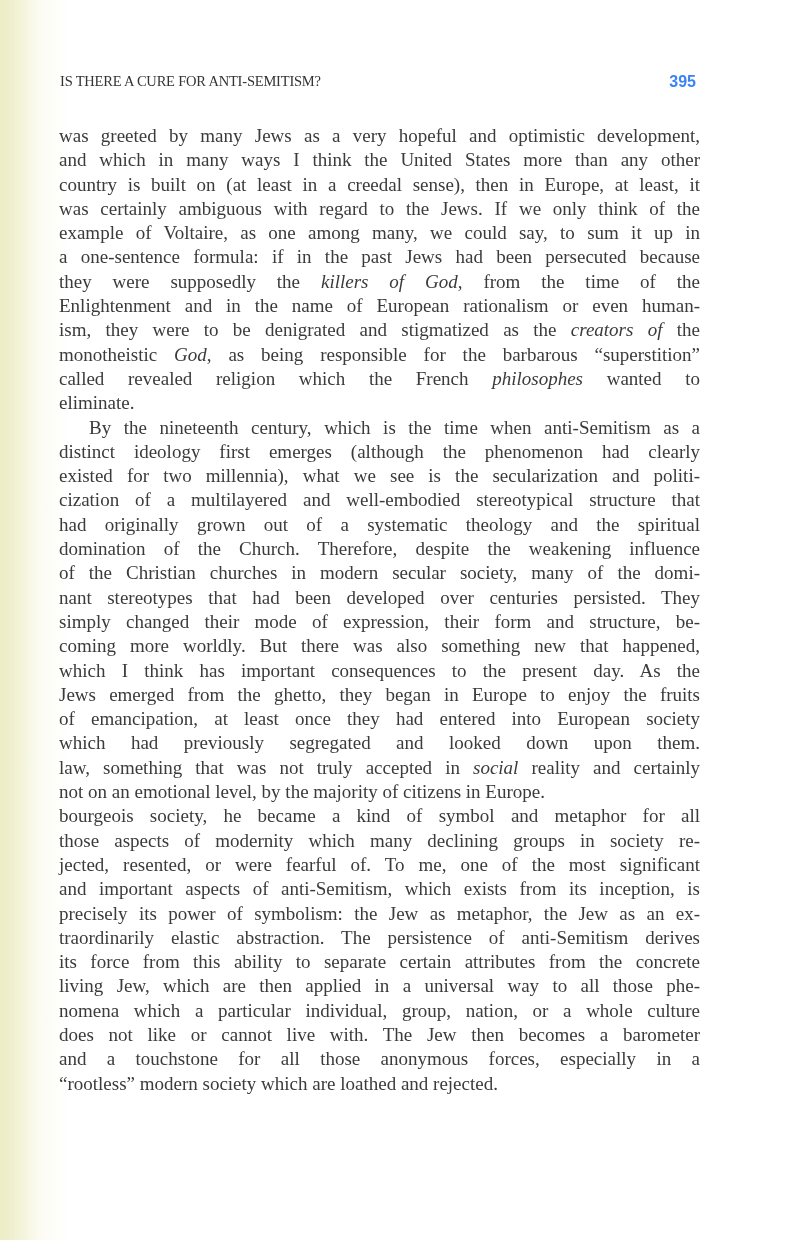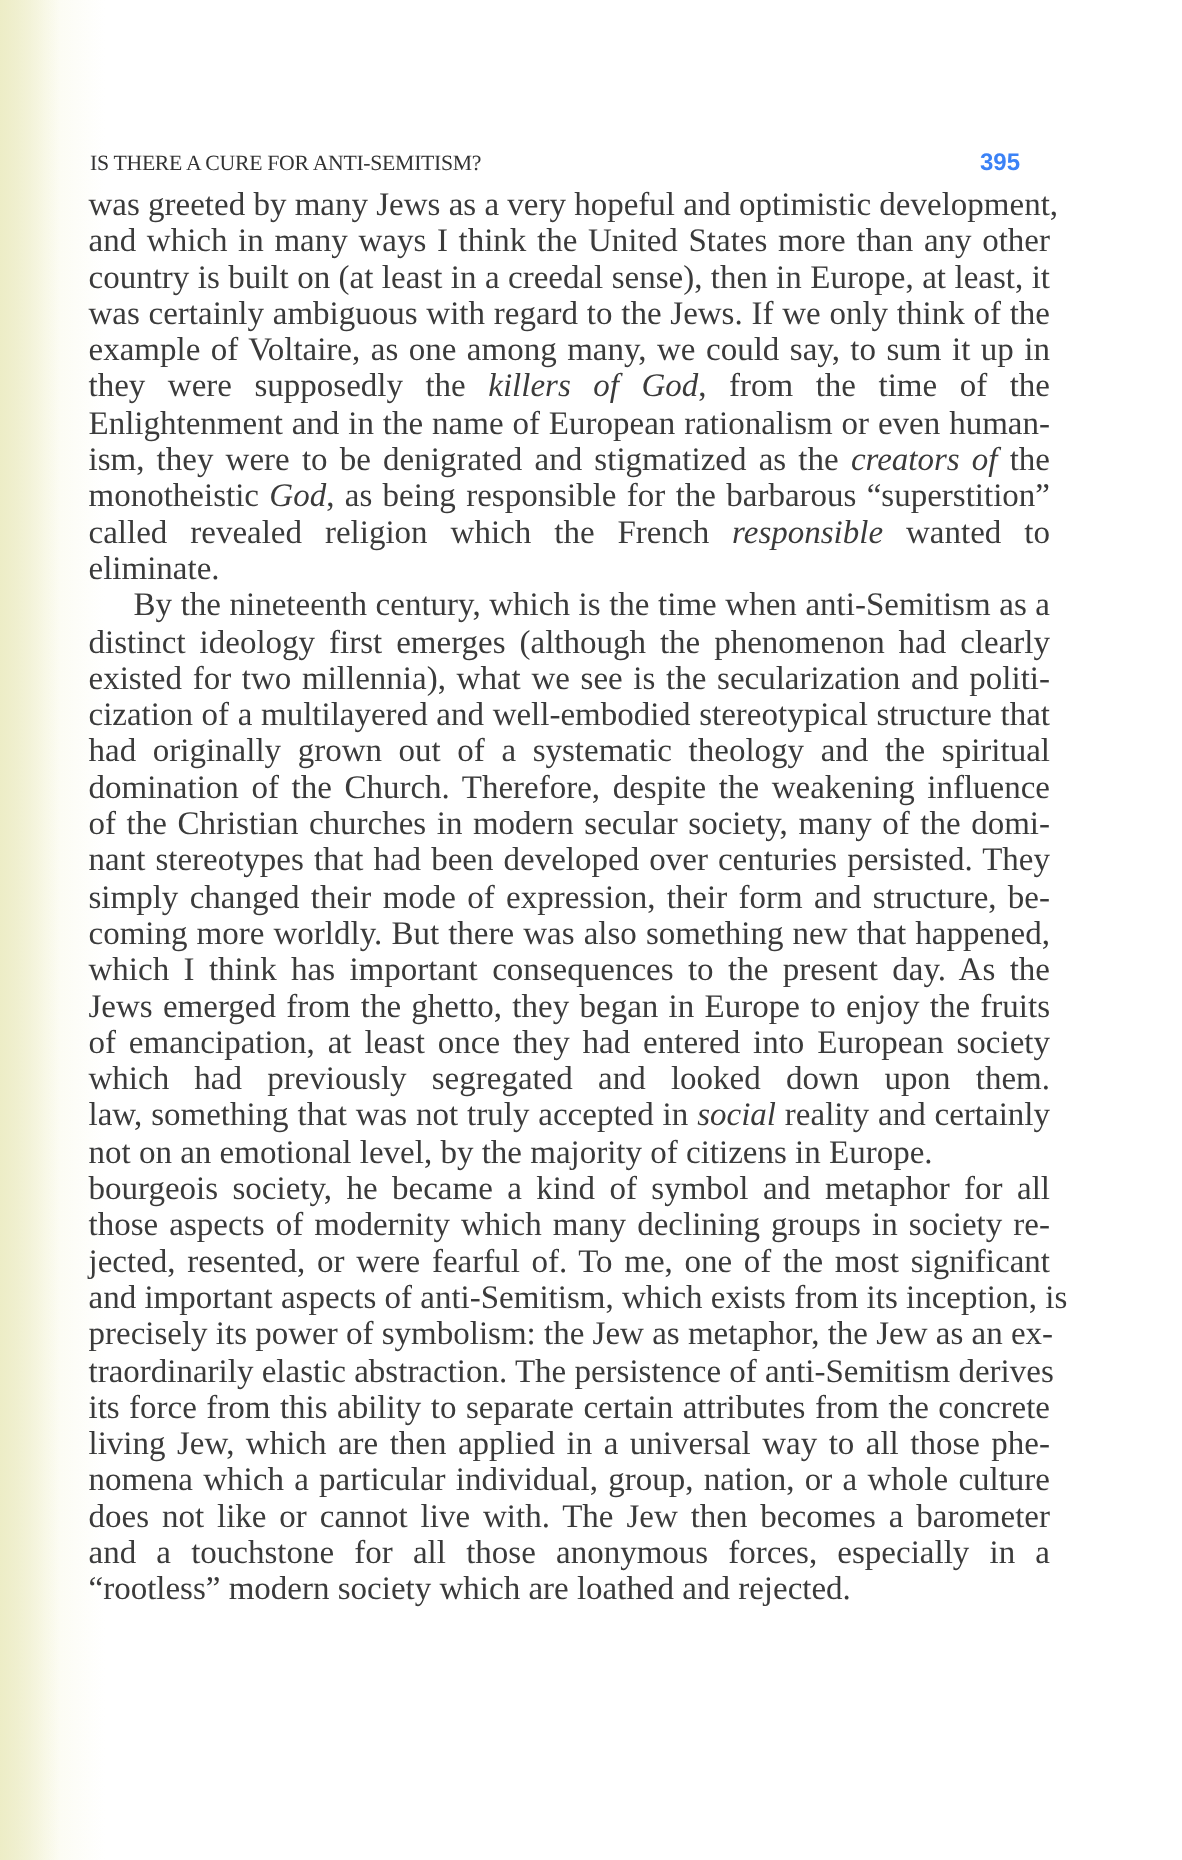--- a/index.html
+++ b/index.html
@@ -8,35 +8,35 @@
     background: linear-gradient(to right, #f4f3dc 0px, #fbfbf0 30px, #ffffff 70px, #ffffff 100%);
     position: relative;
     font-family: "DejaVu Serif", "Liberation Serif", serif;
     color: #3a3a3a;
   }
   .spine-shade {
     position: absolute; left: 0; top: 0; bottom: 0; width: 40px;
     background: linear-gradient(to right, rgba(236,236,196,0.9), rgba(255,255,255,0));
   }
   .running-head {
-    position: absolute; left: 60px; right: 108px; top: 73px;
-    display: flex; justify-content: space-between; align-items: center; margin-top: 27px;
+    position: absolute; left: 60px; right: 92px; top: 73px;
+    display: flex; justify-content: space-between; align-items: flex-start;
   }
   .rh-title {
     font-family: "Liberation Serif", serif;
     font-size: 14.5px; letter-spacing: -0.2px; color: #333;
   }
   .rh-page {
     font-family: "Liberation Sans", sans-serif;
     font-weight: bold; font-size: 16px; color: #3b82f6;
   }
   .body-text {
     position: absolute; left: 59px; top: 124px; width: 641px;
     font-family: "Liberation Serif", serif;
-    font-size: 22px; line-height: 24.3px; color: #3b3b3b;
+    font-size: 19px; line-height: 24.3px; color: #3b3b3b;
   }
   .line {
     display: block; white-space: nowrap;
     text-align: justify; text-align-last: justify;
   }
   .line.last { text-align-last: left; }
   .line.indent { padding-left: 30px; }
   em { font-style: italic; }
 </style>
 </head>
@@ -49,25 +49,26 @@
   <span class="rh-page">395</span>
 </header>
 
 <main class="body-text" id="body-text">
     <div>
       <span class="line"><span>was greeted by many Jews as a very hopeful and optimistic development,</span></span>
       <span class="line"><span>and which in many ways I think the United States more than any other</span></span>
       <span class="line"><span>country is built on (at least in a creedal sense), then in Europe, at least, it</span></span>
       <span class="line"><span>was certainly ambiguous with regard to the Jews. If we only think of the</span></span>
       <span class="line"><span>example of Voltaire, as one among many, we could say, to sum it up in</span></span>
+      <span class="line"><span>a one-sentence formula: if in the past Jews had been persecuted because</span></span>
       <span class="line"><span>they were supposedly the </span><em>killers of God</em><span>, from the time of the</span></span>
       <span class="line"><span>Enlightenment and in the name of European rationalism or even human-</span></span>
       <span class="line"><span>ism, they were to be denigrated and stigmatized as the </span><em>creators of</em><span> the</span></span>
       <span class="line"><span>monotheistic </span><em>God</em><span>, as being responsible for the barbarous “superstition”</span></span>
-      <span class="line"><span>called revealed religion which the French </span><em>responsible</em><span> wanted to</span></span>
+      <span class="line"><span>called revealed religion which the French </span><em>philosophes</em><span> wanted to</span></span>
       <span class="line last"><span>eliminate.</span></span>
     </div>
     <div>
       <span class="line indent"><span>By the nineteenth century, which is the time when anti-Semitism as a</span></span>
       <span class="line"><span>distinct ideology first emerges (although the phenomenon had clearly</span></span>
       <span class="line"><span>existed for two millennia), what we see is the secularization and politi-</span></span>
       <span class="line"><span>cization of a multilayered and well-embodied stereotypical structure that</span></span>
       <span class="line"><span>had originally grown out of a systematic theology and the spiritual</span></span>
       <span class="line"><span>domination of the Church. Therefore, despite the weakening influence</span></span>
       <span class="line"><span>of the Christian churches in modern secular society, many of the domi-</span></span>

